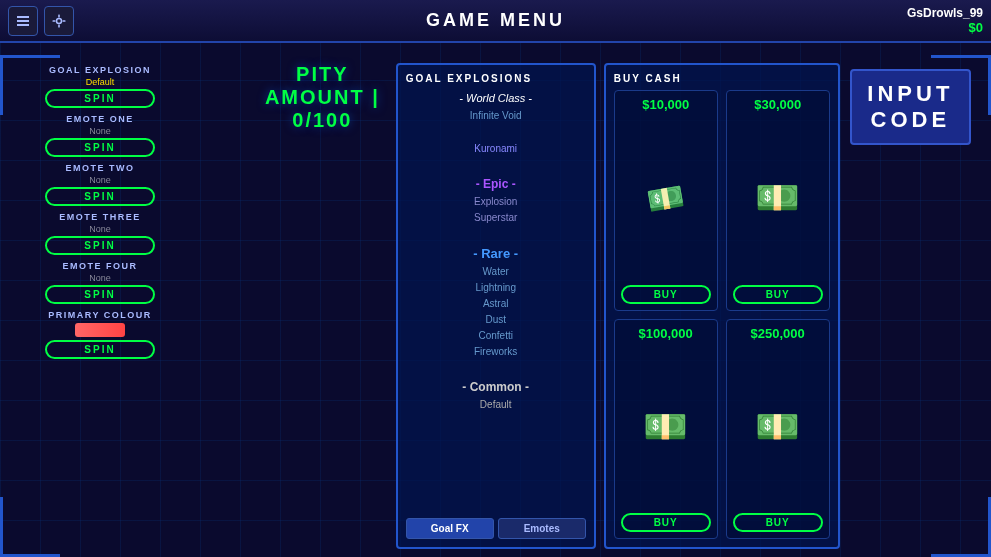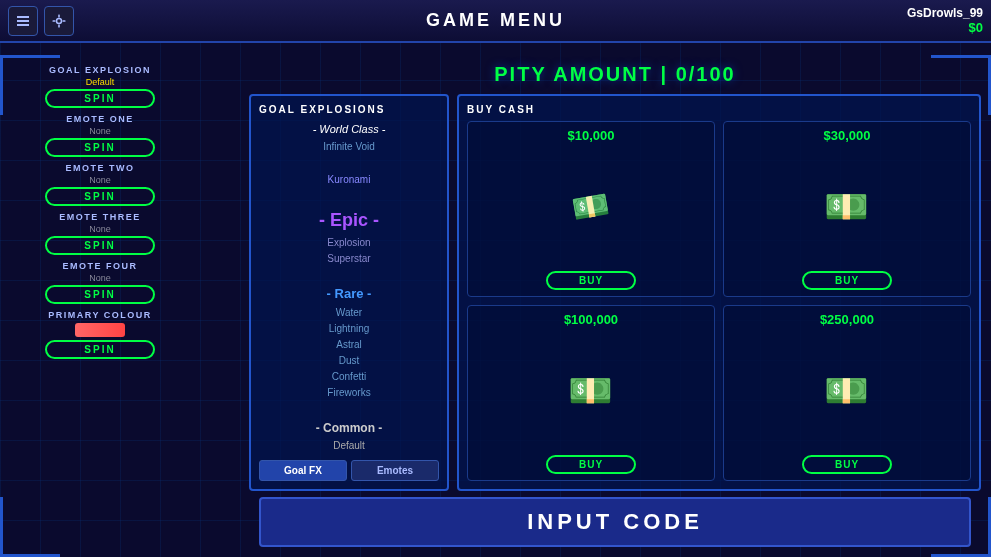--- a/index.html
+++ b/index.html
@@ -143,21 +143,21 @@
       height: 14px;
       background: linear-gradient(90deg, #ff6666, #ff4444);
       border-radius: 3px;
       margin: 1px 0;
     }
 
     
     .center-area {
       flex: 1;
       display: flex;
-      flex-direction: column;
+      flex-direction: row;
       padding: 8px 10px;
       margin-left: 39px;
     }
 
     .pity-header {
       text-align: center;
       color: #ffffff;
       font-size: 20px;
       font-weight: 900;
       letter-spacing: 2px;
@@ -214,21 +214,21 @@
     }
 
     .tier-legendary-item {
       color: #8888ff;
       font-size: 10px;
     }
 
     .tier-epic {
       color: #aa55ff;
       font-weight: 900;
-      font-size: 18px;
+      font-size: 12px;
     }
 
     .tier-epic-item {
       color: #8888cc;
       font-size: 10px;
     }
 
     .tier-rare {
       color: #4499ff;
       font-weight: 900;

